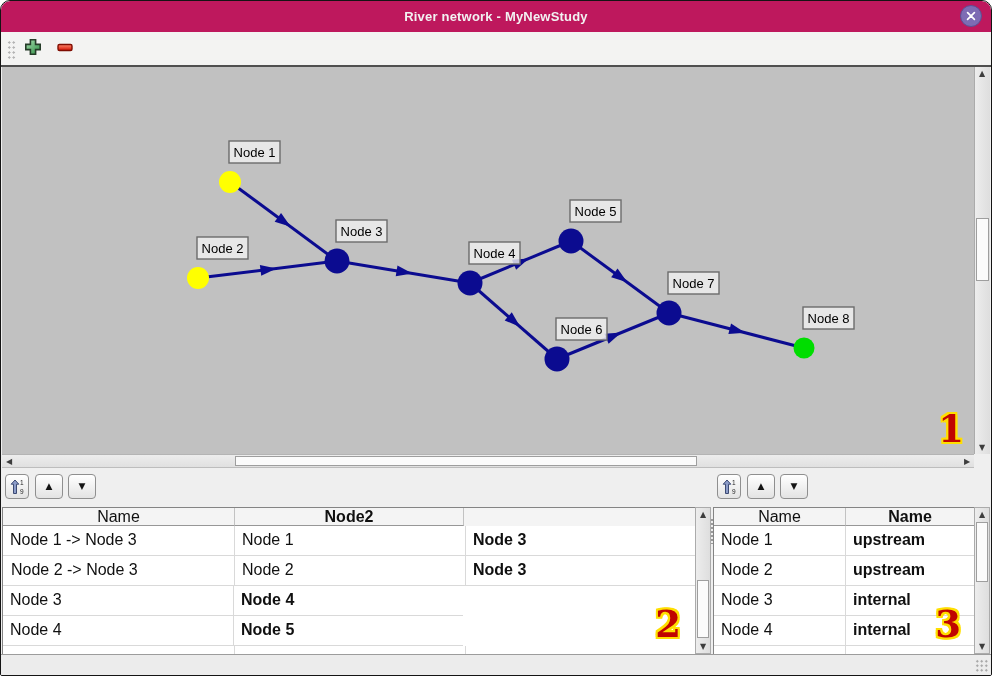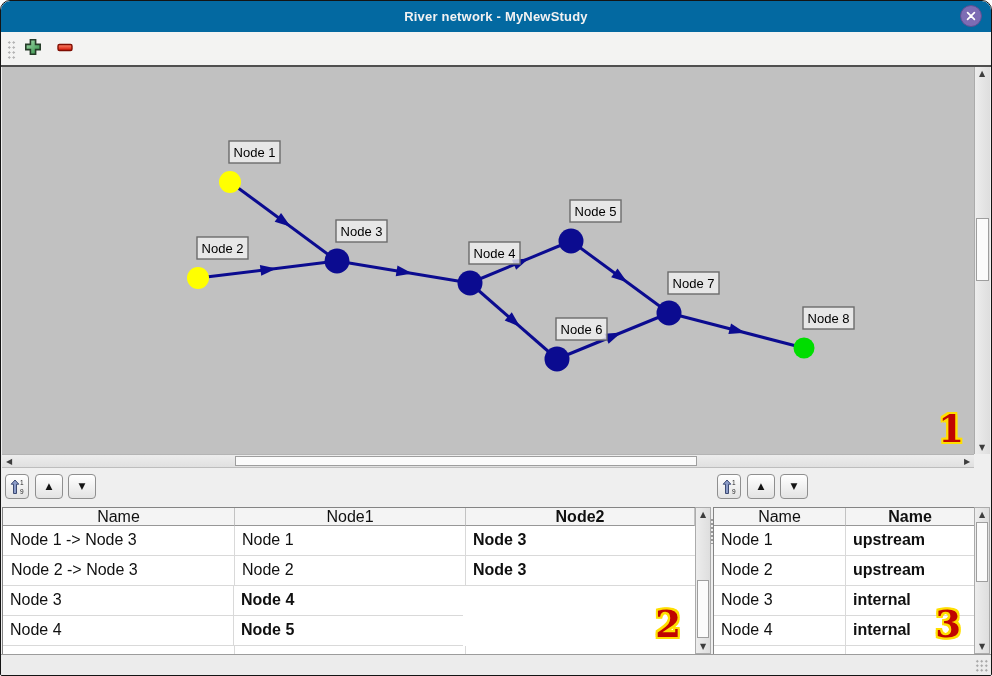--- a/index.html
+++ b/index.html
@@ -4,21 +4,21 @@
 <style>
   html,body { margin:0; padding:0; background:#ffffff; }
   .window {
     position:relative; width:992px; height:676px; box-sizing:border-box;
     border:1px solid #141414; border-radius:10px 10px 2px 2px; overflow:hidden;
     background:#efefef; font-family:"Liberation Sans", sans-serif;
   }
   
   .titlebar {
     position:absolute; left:0; top:0; right:0; height:31px;
-    background:#0369a1; border-radius:9px 9px 0 0;
+    background:#be185d; border-radius:9px 9px 0 0;
     display:flex; align-items:center; justify-content:center;
   }
   .title { color:#f2f2f2; font-size:13px; font-weight:bold; letter-spacing:.2px; }
   .close-btn {
     position:absolute; right:9px; top:4px; width:22px; height:22px; border-radius:50%;
     background:#7d6cb4; border:1px solid #5d4f92; box-sizing:border-box;
     display:flex; align-items:center; justify-content:center; padding:0; cursor:pointer;
   }
   
   .toolbar {
@@ -236,21 +236,20 @@
     <button class="sq-btn" id="r-up">
         <span class="tri">▲</span>
       </button>
     <button class="sq-btn" id="r-down">
         <span class="tri">▼</span>
       </button>
 
     <div class="dtable" id="links-table">
         <div class="trow head">
           <div class="tcell" style="width: 232px;">Name</div>
-          <div class="tcell" style="width: 231px;">Node1</div>
           <div class="tcell" style="width: 229px;">Node2</div>
         </div>
         <div class="trow ">
           <div class="tcell" style="width: 232px;">Node 1 -&gt; Node 3</div>
           <div class="tcell" style="width: 231px;">Node 1</div>
           <div class="tcell" style="width: 229px;">Node 3</div>
         </div>
         <div class="trow ">
           <div class="tcell" style="width: 232px; padding-left: 8px;">Node 2 -&gt; Node 3</div>
           <div class="tcell" style="width: 231px;">Node 2</div>

